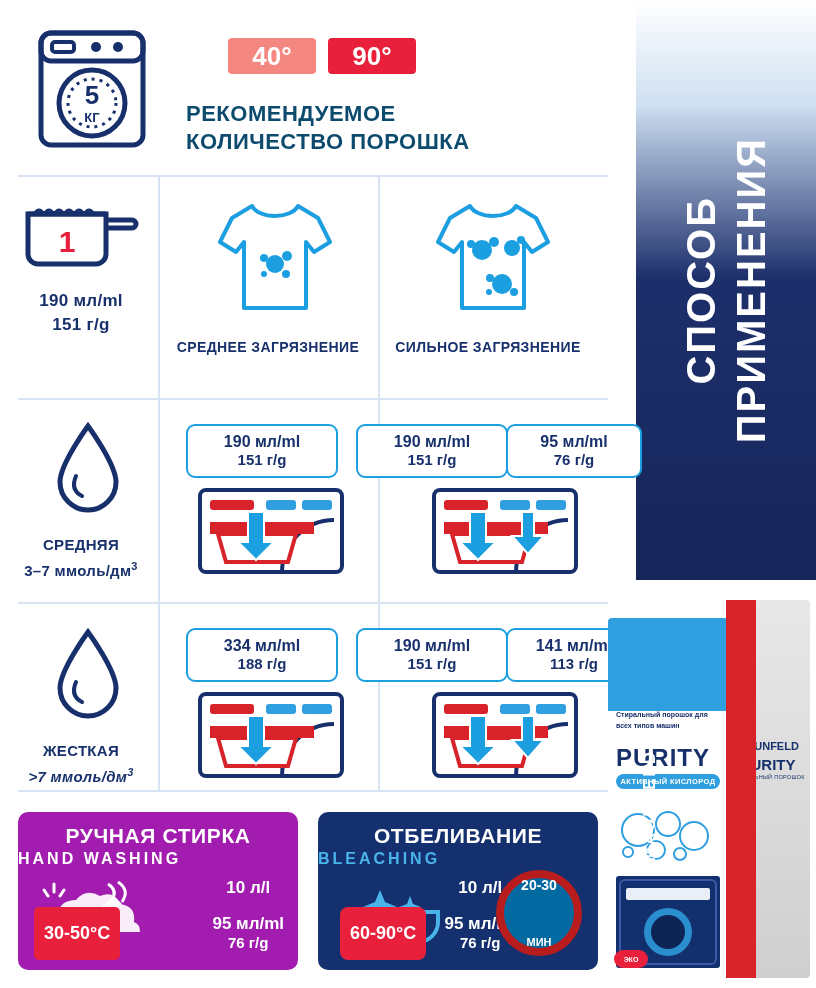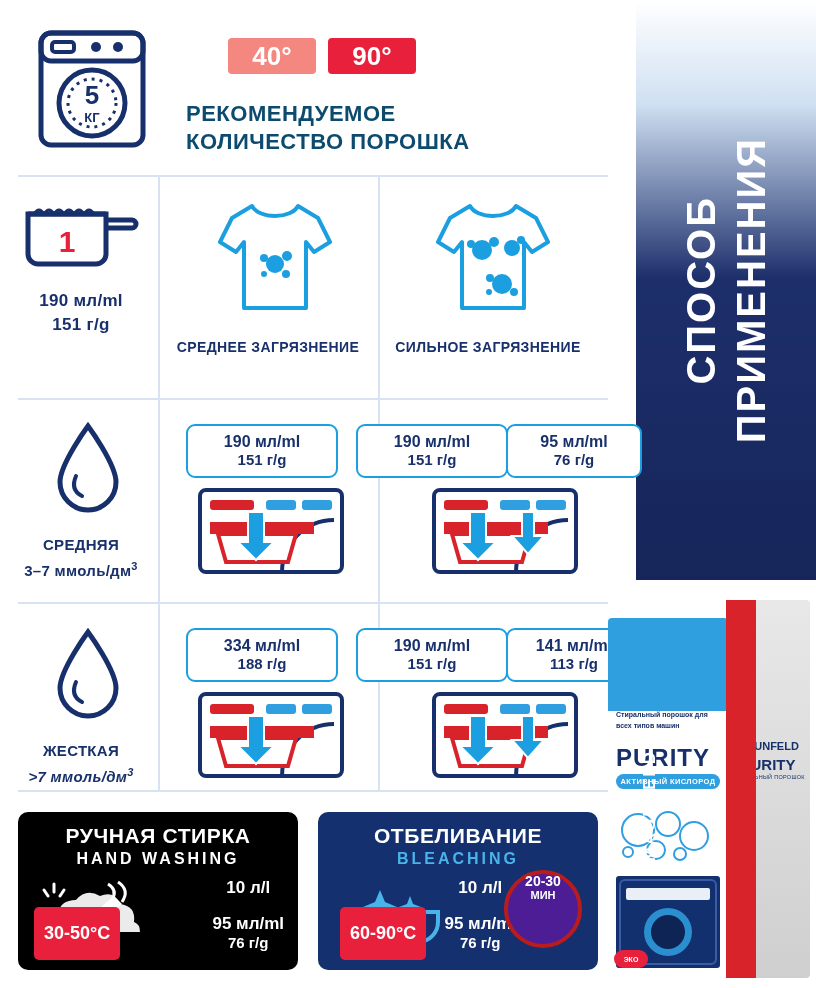--- a/index.html
+++ b/index.html
@@ -76,47 +76,47 @@
     background:#ffffff;text-align:center;padding:6px 4px 7px;
     font-weight:bold;color:#18306b;line-height:1.2;
   }
   .bubble .l1{font-size:16px;}
   .bubble .l2{font-size:15px;}
 
   
   .panel{
     position:absolute;border-radius:10px;color:#fff;
   }
-  .panel-hand{left:18px;top:812px;width:280px;height:158px;background:#000000;}
+  .panel-hand{left:18px;top:812px;width:280px;height:158px;background:#a21caf;}
   .panel-bleach{left:318px;top:812px;width:280px;height:158px;background:#14306e;}
   .p-title{
     text-align:center;font-weight:bold;font-size:21px;letter-spacing:.6px;
     margin-top:12px;
   }
   .p-sub{
-    text-align:center;font-weight:bold;font-size:16px;letter-spacing:3px;
+    font-weight:bold;font-size:16px;letter-spacing:3px;
     margin-top:2px;
   }
   .p-sub.blue{color:#49b4ea;}
   .p-sub.white{color:#ffffff;}
   .p-rows{position:absolute;right:14px;top:66px;text-align:center;font-weight:bold;margin-left:28px;}
   .p-rows .r1{font-size:17px;}
   .p-rows .r2{font-size:17px;margin-top:16px;}
   .p-rows .r3{font-size:15px;}
   .temp-pill{
     position:absolute;left:16px;bottom:10px;
     background:#e8203c;color:#fff;font-weight:bold;font-size:18px;
     padding:16px 10px;border-radius:5px;
   }
-  .temp-pill.b{left:22px;}
+  .temp-pill.b{left:22px;border-radius:8px;}
 
   .timer{
     position:absolute;right:16px;top:58px;width:70px;height:70px;border-radius:50%;
-    border:4px solid #b91c1c;background:#4c1d95;color:#fff;
-    display:flex;flex-direction:column;align-items:center;justify-content:flex-start;
+    border:8px solid #b91c1c;background:#0369a1;color:#fff;
+    display:flex;flex-direction:column;align-items:center;justify-content:space-between;
     font-weight:bold;font-size:14px;line-height:1.1;
   }
   .timer .m{font-size:11px;}
 
   
   .pack{position:absolute;left:608px;top:600px;width:200px;height:378px;}
   .pack-left{
     position:absolute;left:0;top:18px;width:120px;height:358px;border-radius:4px;
     background:linear-gradient(180deg,#2f9fe0 0%, #2f9fe0 26%, #ffffff 26%, #ffffff 100%);
     overflow:hidden;

